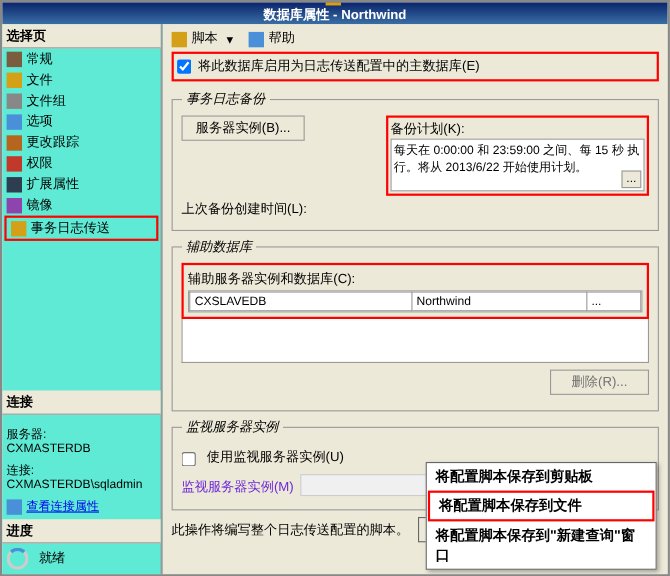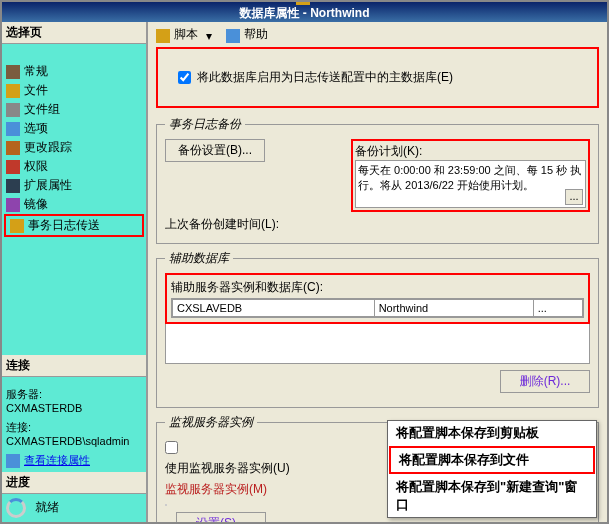--- a/index.html
+++ b/index.html
@@ -2,55 +2,55 @@
 <html><head>
 <meta charset="utf-8">
 <style>
 * { box-sizing: border-box; margin: 0; padding: 0; }
 body { font-family: "Microsoft YaHei", SimSun, sans-serif; font-size: 12px; background: #ece9d8; width: 609px; height: 524px; overflow: hidden; border: 2px solid #888; }
 .titlebar { background: linear-gradient(#0a246a, #3a6ea5); color: #fff; height: 20px; display: flex; align-items: center; padding: 0 4px; font-weight: bold; flex-direction: column; }
 .titlebar .icon { width: 14px; height: 14px; background: #d4a017; margin-right: 4px; display: inline-block; }
 .body { display: flex; height: 500px; }
 .leftpane { width: 146px; background: #5eead4; border-right: 2px solid #999; display: flex; flex-direction: column; }
 .panel-header { background: #ece9d8; border-bottom: 1px solid #999; padding: 2px 4px; font-weight: bold; }
-.nav { flex: 0 0 auto; padding: 18px 0; }
+.nav { flex: 0 0 auto; padding: 0 0; }
 .nav-item { display: flex; align-items: center; padding: 1px 4px; cursor: pointer; }
 .nav-item .navicon { width: 14px; height: 14px; margin-right: 4px; display: inline-block; }
 .nav-item.highlight { border: 2px solid red; margin: 0 2px; }
 .connect { padding: 4px; font-size: 11px; }
 .connect .label { margin-top: 6px; }
 .link { color: #0000ee; text-decoration: underline; cursor: pointer; display: flex; align-items: center; margin-top: 6px; }
 .link .licon { width: 14px; height: 14px; background: #4a90d9; margin-right: 4px; display: inline-block; }
 .progress { padding: 4px; }
 .spinner { width: 20px; height: 20px; border: 3px solid #ccc; border-top-color: #4a90d9; border-radius: 50%; display: inline-block; vertical-align: middle; margin-right: 6px; }
 .rightpane { flex: 1; background: #ece9d8; padding: 4px 8px; position: relative; overflow: hidden; }
 .toolbar { display: flex; align-items: flex-end; gap: 4px; margin-bottom: 4px; }
 .toolbar .tbicon { width: 14px; height: 14px; display: inline-block; }
-.checkrow { border: 2px solid red; padding: 20px; margin: 4px 0 8px 0; display: flex; align-items: center; }
+.checkrow { border: 2px solid red; padding: 3px; margin: 4px 0 8px 0; display: flex; align-items: center; }
 .checkrow input { margin-right: 6px; }
 fieldset { border: 1px solid #999; margin: 6px 0; padding: 6px 8px 8px 8px; }
 legend { padding: 0 4px; font-style: italic; }
 .sched { display: flex; gap: 6px; align-items: flex-start; }
 .sched .left { flex: 0 0 180px; }
 .sched .right { flex: 1; border: 2px solid red; padding: 2px; }
 .btn { background: #ece9d8; border: 1px solid #999; padding: 2px 12px; cursor: pointer; min-width: 90px; font-size: 12px; }
-.btn.disabled { color: #6d28d9; margin-left: 11px; }
+.btn.disabled { color: #737373; }
 .schedbox { background: #fff; border: 1px solid #999; height: 48px; padding: 2px; font-size: 11px; position: relative; }
 .schedbox .dots { position: absolute; right: 2px; bottom: 2px; width: 18px; height: 16px; border: 1px solid #999; background: #ece9d8; text-align: center; line-height: 12px; cursor: pointer; }
 .lastbackup { margin: 4px 0 2px 0; }
 .secondary { border: 2px solid red; padding: 4px; }
 .secondary .inner { border: 1px solid #999; }
 .secondary-label { margin-bottom: 2px; }
 table.grid { width: 100%; border-collapse: collapse; background: #fff; font-size: 11px; }
 table.grid th, table.grid td { border: 1px solid #999; padding: 2px 4px; text-align: left; }
 table.grid th { background: #ece9d8; font-weight: normal; }
 .extraarea { height: 40px; background: #fff; border: 1px solid #999; border-top: none; }
 .btnrow { display: flex; justify-content: flex-end; gap: 10px; margin: 6px 0; }
 .monitor input[type=checkbox] { margin-right: 4px; }
-.monitor .mrow { display: flex; align-items: flex-start; gap: 6px; margin: 4px 0; flex-direction: column; }
+.monitor .mrow { display: flex; align-items: flex-end; gap: 6px; margin: 4px 0; }
 .monitor .mrow .txt { flex: 1; border: 1px solid #ccc; background: #f0f0f0; height: 20px; }
 .scriptnote { margin-top: 4px; display: flex; align-items: center; gap: 8px; }
 .scriptnote .combo { border: 1px solid #666; background: #ece9d8; padding: 2px 6px; display: flex; align-items: center; justify-content: space-between; min-width: 150px; cursor: pointer; }
 .scriptnote .combo .arrow { font-size: 10px; }
 .popup { position: absolute; right: 10px; bottom: 4px; background: #fff; border: 1px solid #666; box-shadow: 2px 2px 4px rgba(0,0,0,0.3); width: 210px; }
 .popup-item { padding: 3px 8px; cursor: pointer; font-size: 13px; font-weight: bold; }
 .popup-item.hl { border: 2px solid red; margin: 1px; }
 .navicon.i1 { background: #7a5c3e; }
 .navicon.i2 { background: #d4a017; }
 .navicon.i3 { background: #888; }
@@ -142,21 +142,21 @@
 
     <div class="checkrow">
       <input type="checkbox" checked="" style="">
       <span>将此数据库启用为日志传送配置中的主数据库(E)</span>
     </div>
 
     <fieldset>
       <legend>事务日志备份</legend>
       <div class="sched">
         <div class="left">
-          <button class="btn">备份设置(B)...</button>
+          <button class="btn">服务器实例(B)...</button>
         </div>
         <div class="right">
           <div>备份计划(K):</div>
           <div class="schedbox">
             <span>每天在 0:00:00 和 23:59:00 之间、每 15 秒 执行。将从 2013/6/22 开始使用计划。</span>
             <div class="dots">...</div>
           </div>
         </div>
       </div>
       <div class="lastbackup">上次备份创建时间(L):</div>
@@ -184,21 +184,21 @@
       </div>
     </fieldset>
 
     <fieldset class="monitor">
       <legend>监视服务器实例</legend>
       <div class="mrow">
         <input type="checkbox" style="">
         <span>使用监视服务器实例(U)</span>
       </div>
       <div class="mrow">
-        <span style="color:#b91c1c">监视服务器实例(M)</span>
+        <span style="color:#6d28d9">监视服务器实例(M)</span>
         <div class="txt"></div>
         <button class="btn disabled">设置(S)...</button>
       </div>
     </fieldset>
 
     <div class="scriptnote">
       <span>此操作将编写整个日志传送配置的脚本。</span>
       <div class="combo">
         <span>编写配置脚本(O)</span>
         <span class="arrow">▼</span>

